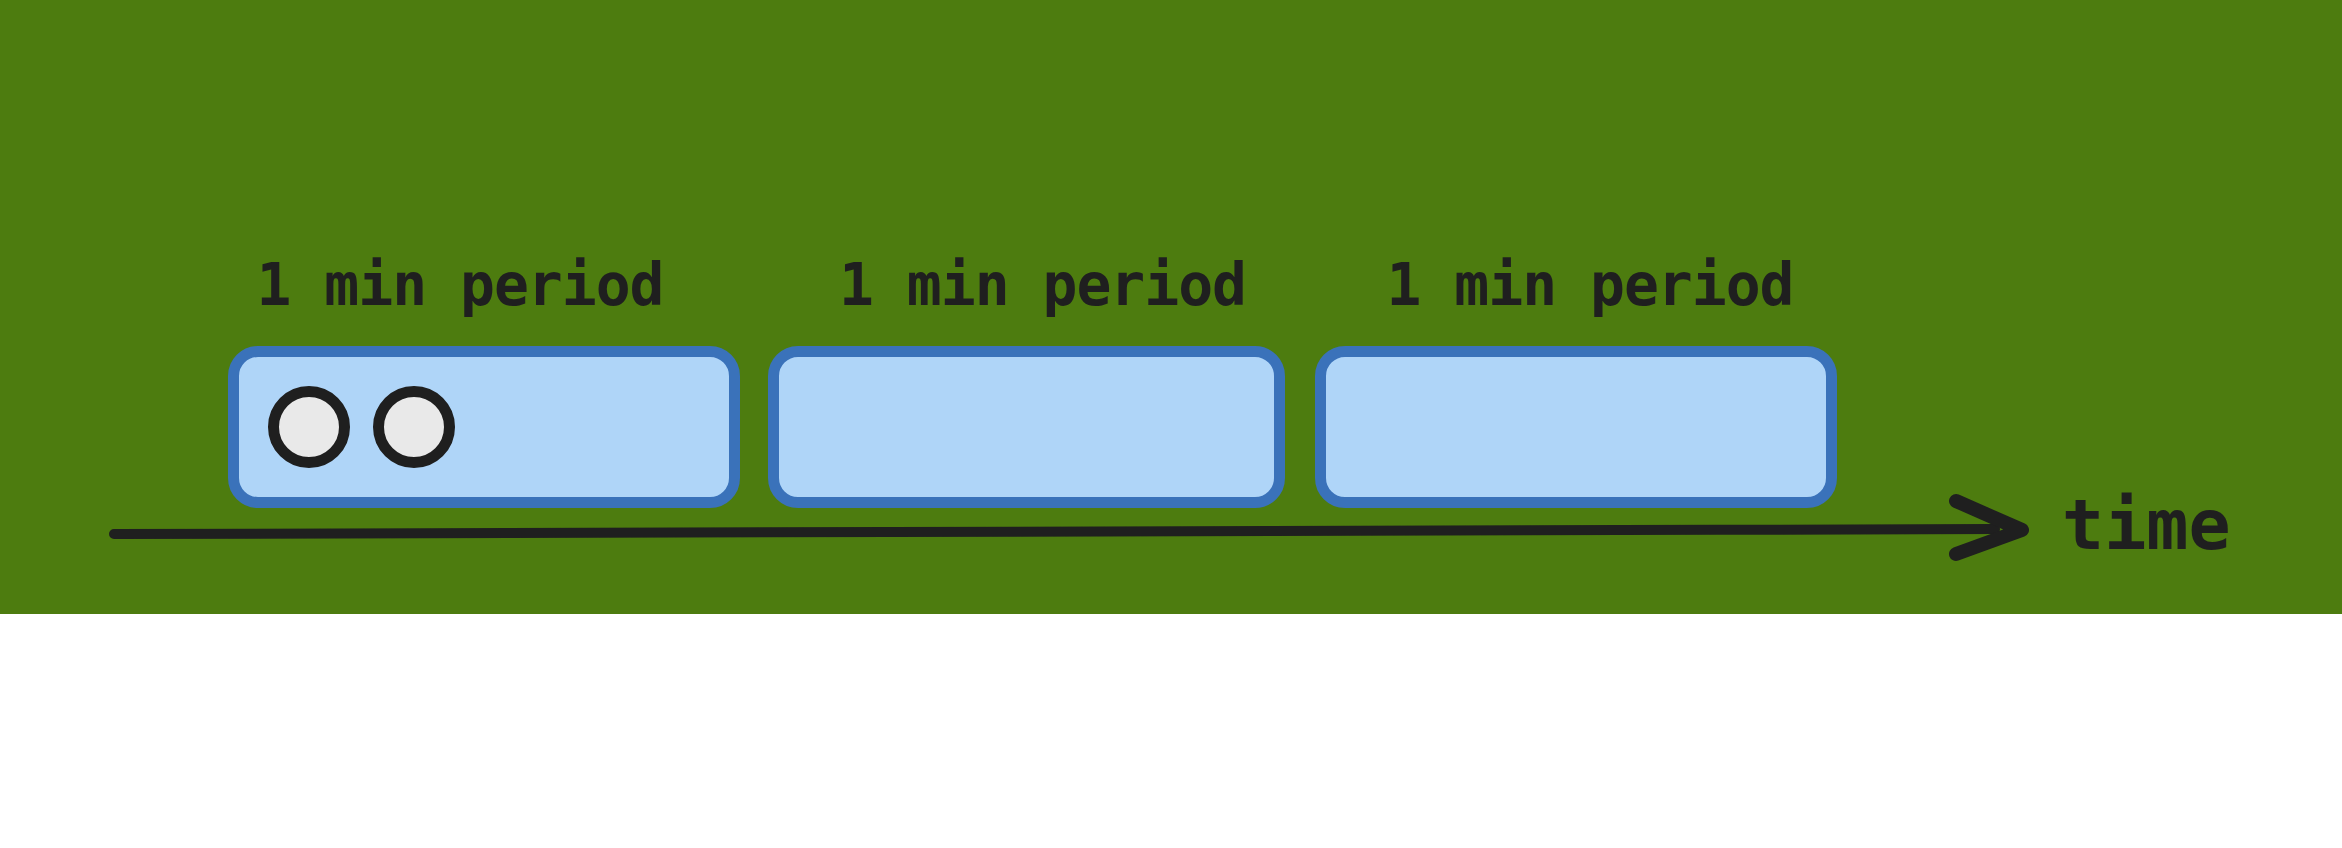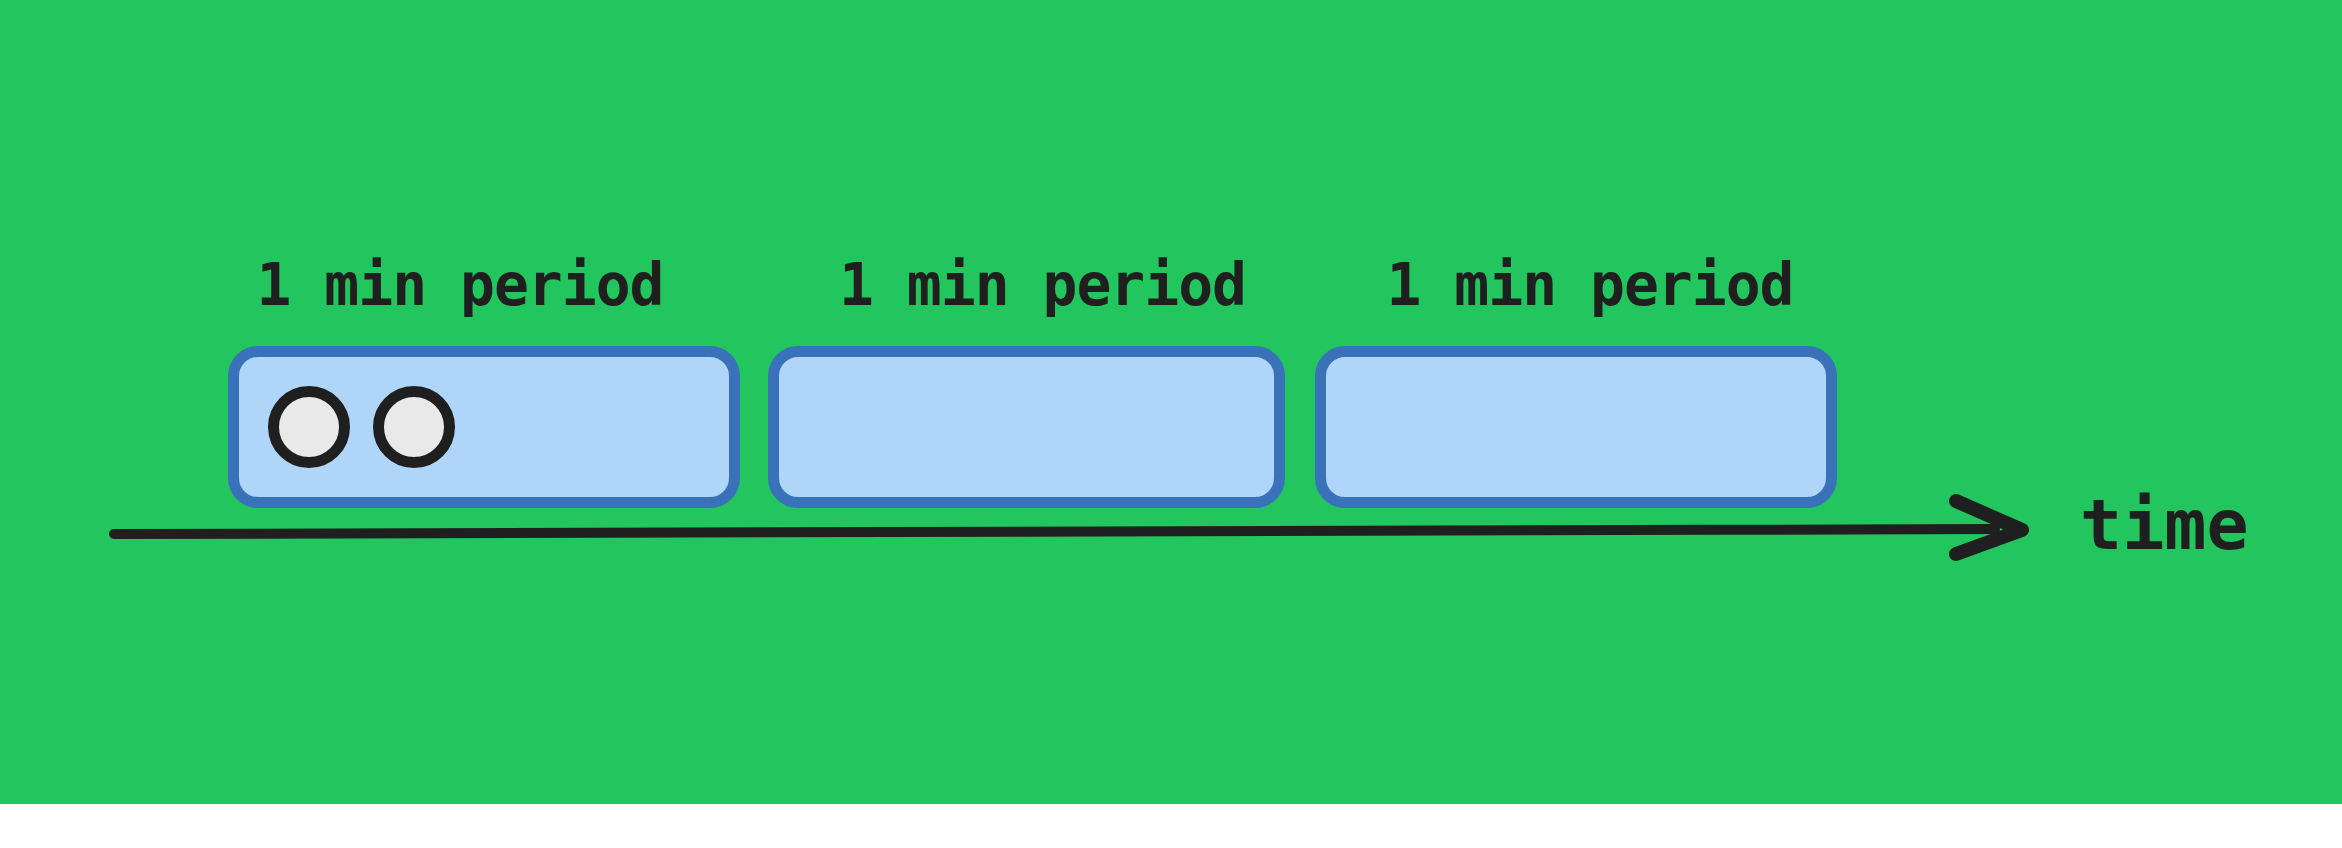--- a/index.html
+++ b/index.html
@@ -3,22 +3,22 @@
 <meta charset="utf-8">
 <style>
   html, body {
     margin: 0;
     padding: 0;
     background: #ffffff;
   }
   .canvas {
     position: relative;
     width: 2342px;
-    height: 804px;
-    background: #22c55e;
+    height: 614px;
+    background: #4d7c0f;
     overflow: hidden;
     font-family: "DejaVu Sans Mono", monospace;
     color: var(--ink, #1f1f1f);
   }
   .plabel {
     position: absolute;
     top: 252px;
     font-size: 58px;
     font-weight: 700;
     letter-spacing: -1px;
@@ -64,21 +64,20 @@
   }
   .axis-label {
     position: absolute;
     left: 2062px;
     top: 490px;
     font-size: 70px;
     font-weight: 700;
     white-space: nowrap;
     color: var(--ink, #1f1f1f);
     line-height: 1.0;
-    margin-left: 18px;
   }
 </style>
 </head>
 <body>
 
 <div class="canvas">
 
   <div class="plabel l1">1 min period</div>
   <div class="plabel l2">1 min period</div>
   <div class="plabel l3">1 min period</div>

